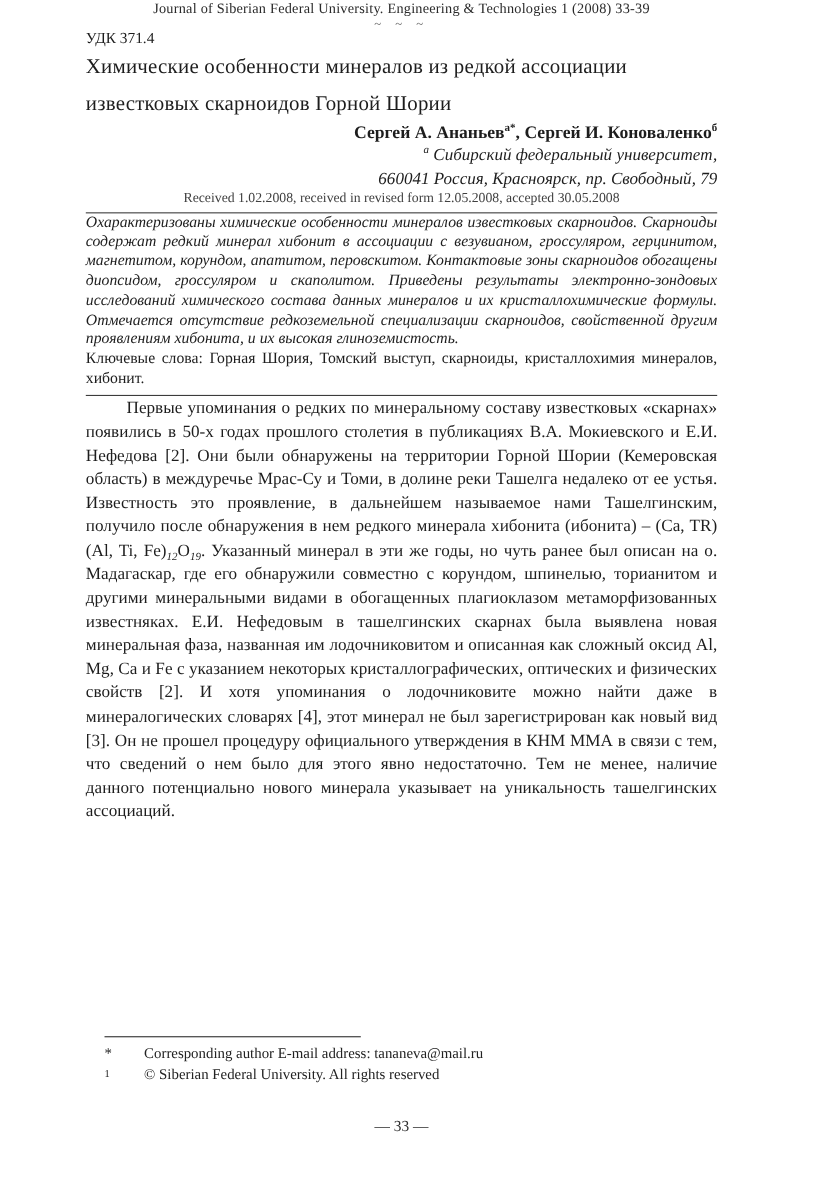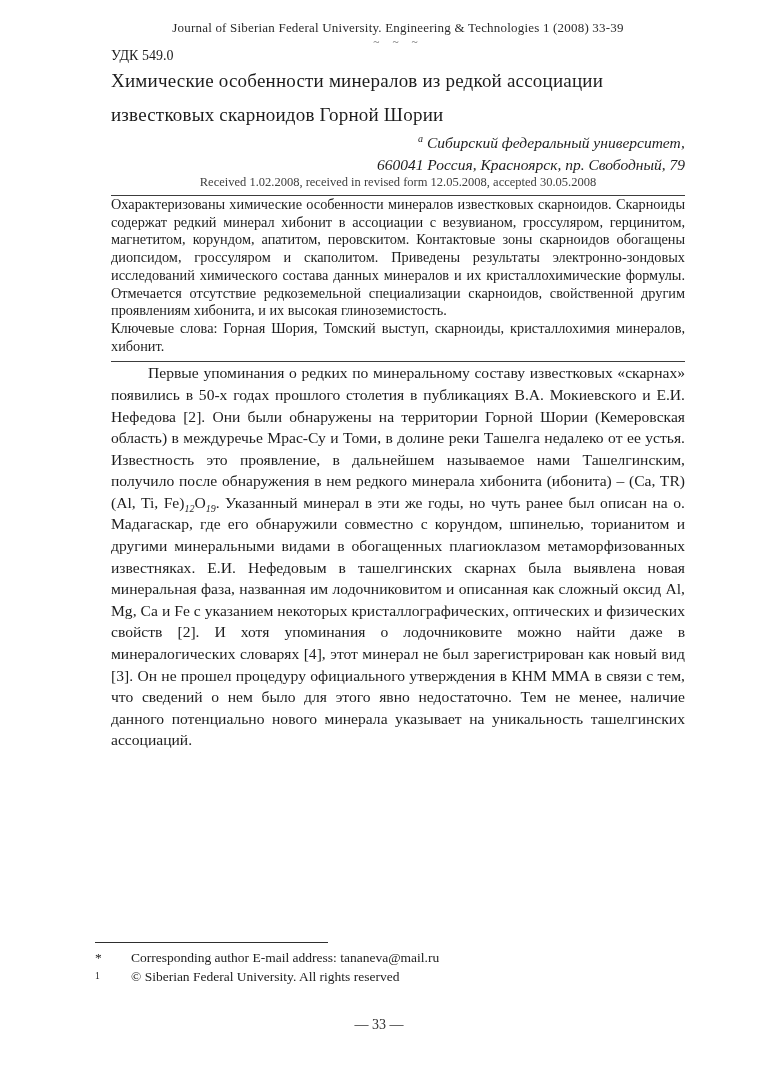--- a/index.html
+++ b/index.html
@@ -5,21 +5,21 @@
   html, body { margin: 0; padding: 0; background: #ffffff; }
   .page {
     position: relative;
     width: 760px;
     height: 1080px;
     background: #ffffff;
     overflow: hidden;
     font-family: "Liberation Serif", "DejaVu Serif", serif;
     color: #1d1d1d;
   }
-  .content { position: absolute; left: 111px; top: 0; width: 574px; margin-top: 20px; }
+  .content { position: absolute; left: 78px; top: 0; width: 574px; }
   .content p, .content h1, .content div { margin: 0; padding: 0; }
 
   .journal-header {
     margin-top: 93px;
     text-align: center;
     font-size: 13px;
     color: #2a2a2a;
     letter-spacing: 0.2px;
   }
   .ornament {
@@ -54,20 +54,21 @@
   }
   .received {
     margin-top: 15px;
     text-align: center;
     font-size: 12.5px;
     color: #404040;
   }
   .rule { border: none; border-top: 1.6px solid #3c3c3c; margin: 5px 0 0 0; }
   .abstract {
     margin-top: 8px;
+    font-style: italic;
     font-size: 14.3px;
     line-height: 17.7px;
     text-align: justify;
   }
   .keywords {
     margin-top: 9px;
     font-size: 14.3px;
     line-height: 17.7px;
     text-align: justify;
   }
@@ -92,41 +93,42 @@
     border: none;
     border-top: 1.4px solid #2e2e2e;
     margin: 0 0 5px 0;
   }
   .fn-row { display: flex; line-height: 19px; }
   .fn-marker { flex: 0 0 36px; width: 36px; }
   .fn-marker .small { font-size: 9.5px; position: relative; top: -2px; }
   .fn-text { flex: 1; }
   .page-number {
     position: absolute;
-    left: 92px;
+    left: 78px;
     top: 1003px;
     width: 574px;
     text-align: center;
     font-size: 14px;
     color: #2e2e2e;
   }
 </style>
 </head>
 <body>
 
 <div class="page">
   <div class="content">
 
     <p class="journal-header">Journal of Siberian Federal University. Engineering &amp; Technologies 1 (2008) 33-39</p>
     <p class="ornament">~ ~ ~</p>
 
-    <p class="udk">УДК 549.0</p>
+    <p class="udk">УДК 371.4</p>
 
     <h1 class="article-title">Химические особенности минералов из редкой ассоциации известковых скарноидов Горной Шории</h1>
 
+    <p class="authors-line"><span>Сергей А. Ананьев</span><sup>а*</sup><span>, </span><span>Сергей И. Коноваленко</span><sup>б</sup></p>
 
     <div class="affiliations">
       <p><sup>а</sup> <span>Сибирский федеральный университет,</span></p>
       <p>660041 Россия, Красноярск, пр. Свободный, 79</p>
     </div>
 
     <p class="received">Received 1.02.2008, received in revised form 12.05.2008, accepted 30.05.2008</p>
 
     <hr class="rule">
 

